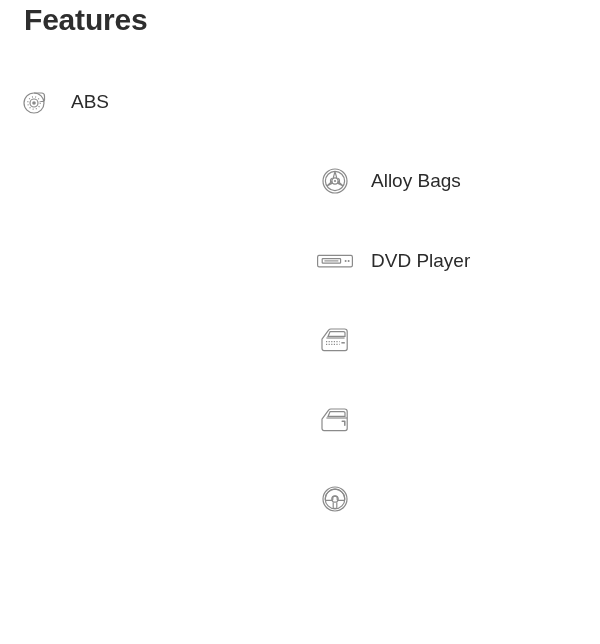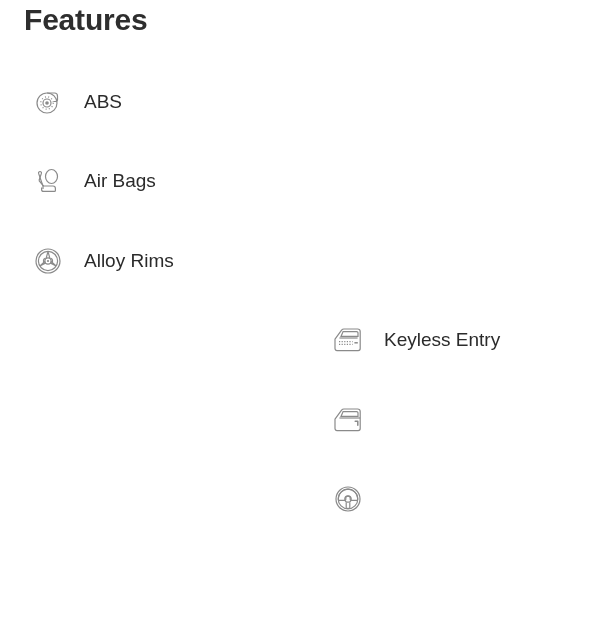--- a/index.html
+++ b/index.html
@@ -37,21 +37,21 @@
     left: 0;
     top: 62px;
     width: 600px;
     display: grid;
     grid-template-columns: 300px 300px;
     grid-auto-rows: 79.5px;
   }
   .feature-item {
     display: flex;
     align-items: center;
-    padding-left: 28px;
+    padding-left: 15px;
     box-sizing: border-box;
   }
   .feature-item.col-right {
     padding-left: 324px;
   }
   .feature-icon {
     width: 40px;
     min-width: 40px;
     height: 40px;
     display: flex;
@@ -92,78 +92,77 @@
         </svg>
       </span>
       <span class="feature-label">ABS</span>
     </div>
 
     <div class="feature-item col-right">
       
       
     </div>
 
-    <div class="feature-item">
-      <span class="feature-icon">
-        <svg width="28" height="30" viewBox="0 0 28 30" fill="none" stroke="currentColor" stroke-width="1.2">
-          <ellipse cx="17.5" cy="10.5" rx="6" ry="7"></ellipse>
-          <path d="M6 5.5 C5 5.5 4.3 6.4 4.6 7.4 L9 20 L9 23"></path>
-          <path d="M6 5.5 C7 5.5 7.7 6.4 7.4 7.4 L5 14.5"></path>
-          <path d="M9 20 L19 20 A2.4 2.4 0 0 1 21.4 22.4 L21.4 24.4 A1 1 0 0 1 20.4 25.4 L9.6 25.4 A2 2 0 0 1 7.6 23.4 L7.6 21.4"></path>
-          <path d="M5 14.5 L9.6 20.2"></path>
-        </svg>
-      </span>
-      <span class="feature-label">Air Bags</span>
-    </div>
 
     <div class="feature-item col-right">
       
       
     </div>
 
     <div class="feature-item">
       <span class="feature-icon">
         <svg width="30" height="30" viewBox="0 0 30 30" fill="none" stroke="currentColor" stroke-width="1.2">
           <circle cx="15" cy="15" r="12"></circle>
           <circle cx="15" cy="15" r="9.6"></circle>
           <circle cx="15" cy="15" r="3.1"></circle>
           <circle cx="15" cy="15" r="1.1" fill="currentColor" stroke="none"></circle>
           <path d="M15 5.6 L13.1 12.3 M15 5.6 L16.9 12.3"></path>
           <path d="M23.1 20 L17.2 17 M23.1 20 L17.9 15.2"></path>
           <path d="M6.9 20 L12.8 17 M6.9 20 L12.1 15.2"></path>
           <path d="M11.9 12.3 A3.2 3.2 0 0 0 11.9 17.7"></path>
           <path d="M18.1 12.3 A3.2 3.2 0 0 1 18.1 17.7"></path>
         </svg>
       </span>
-      <span class="feature-label">Alloy Rims</span>
-    </div>
-
-    <div class="feature-item col-right">
-      
-      
-    </div>
-
+      <span class="feature-label">Alloy Bags</span>
+    </div>
+
+    <div class="feature-item col-right">
+      
+      
+    </div>
+
+    <div class="feature-item">
+      <span class="feature-icon">
+        <svg width="38" height="22" viewBox="0 0 38 22" fill="none" stroke="currentColor" stroke-width="1.2">
+          <rect x="1.6" y="5.4" width="34.8" height="11.4" rx="1.6"></rect>
+          <rect x="6.2" y="8.6" width="18.4" height="4.6" rx="0.7"></rect>
+          <path d="M8.4 10.9 L22.4 10.9" stroke-width="1.1"></path>
+          <circle cx="29.6" cy="11" r="1" fill="currentColor" stroke="none"></circle>
+          <circle cx="32.6" cy="11" r="1" fill="currentColor" stroke="none"></circle>
+        </svg>
+      </span>
+      <span class="feature-label">DVD Player</span>
+    </div>
 
     <div class="feature-item col-right">
       
       
     </div>
 
     <div class="feature-item">
       <span class="feature-icon">
         <svg width="32" height="28" viewBox="0 0 32 28" fill="none" stroke="currentColor" stroke-width="1.2">
           <path d="M3 13.2 L9.6 4.2 A3 3 0 0 1 12 3 L25.6 3 A2.6 2.6 0 0 1 28.2 5.6 L28.2 22.6 A2 2 0 0 1 26.2 24.6 L5 24.6 A2 2 0 0 1 3 22.6 Z"></path>
           <path d="M7.4 12 L25.6 12"></path>
           <path d="M11.1 5.6 L24.6 5.6 A1.4 1.4 0 0 1 26 7 L26 10.4 L9 10.4 Z"></path>
           <path d="M7 15.6 L20.6 15.6" stroke-dasharray="1.2 1.4"></path>
           <path d="M7 18.4 L20.6 18.4" stroke-dasharray="1.2 1.4"></path>
           <path d="M22.4 16.8 L25.8 16.8" stroke-width="1.5"></path>
         </svg>
       </span>
-      <span class="feature-label">Keyless Entry</span>
     </div>
 
     <div class="feature-item col-right">
       
       
     </div>
 
     <div class="feature-item">
       <span class="feature-icon">
         <svg width="32" height="28" viewBox="0 0 32 28" fill="none" stroke="currentColor" stroke-width="1.2">

